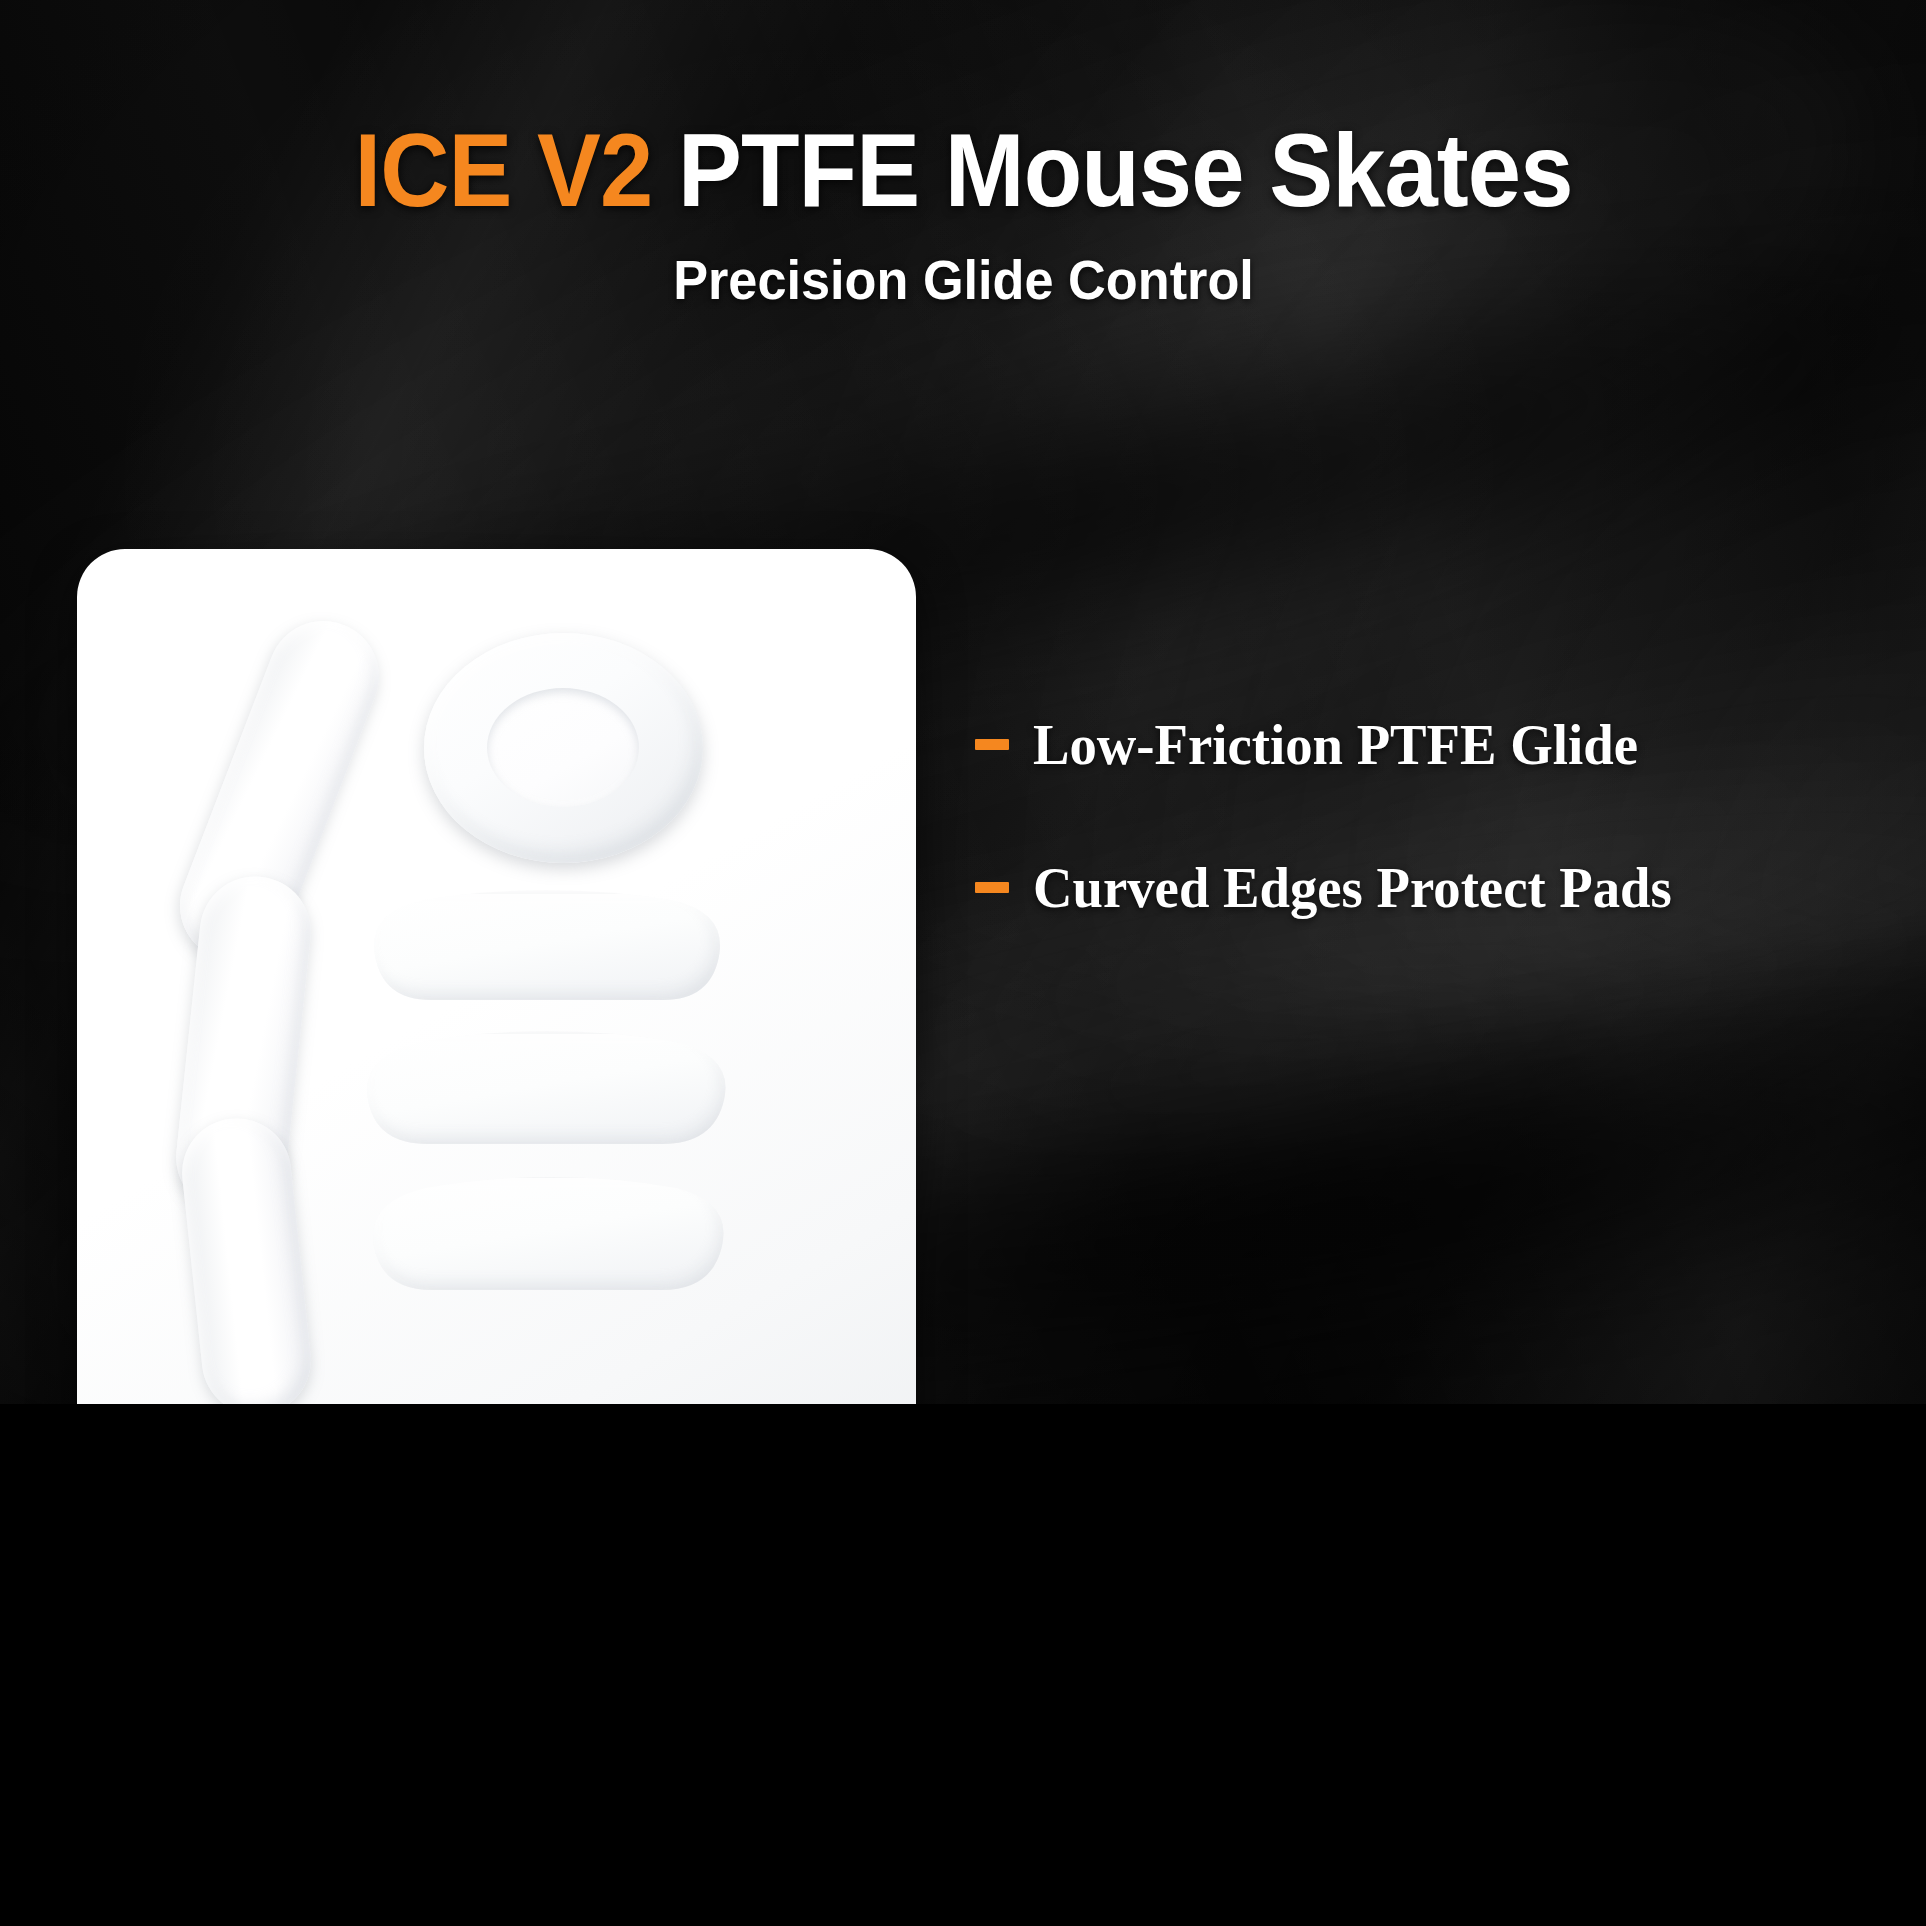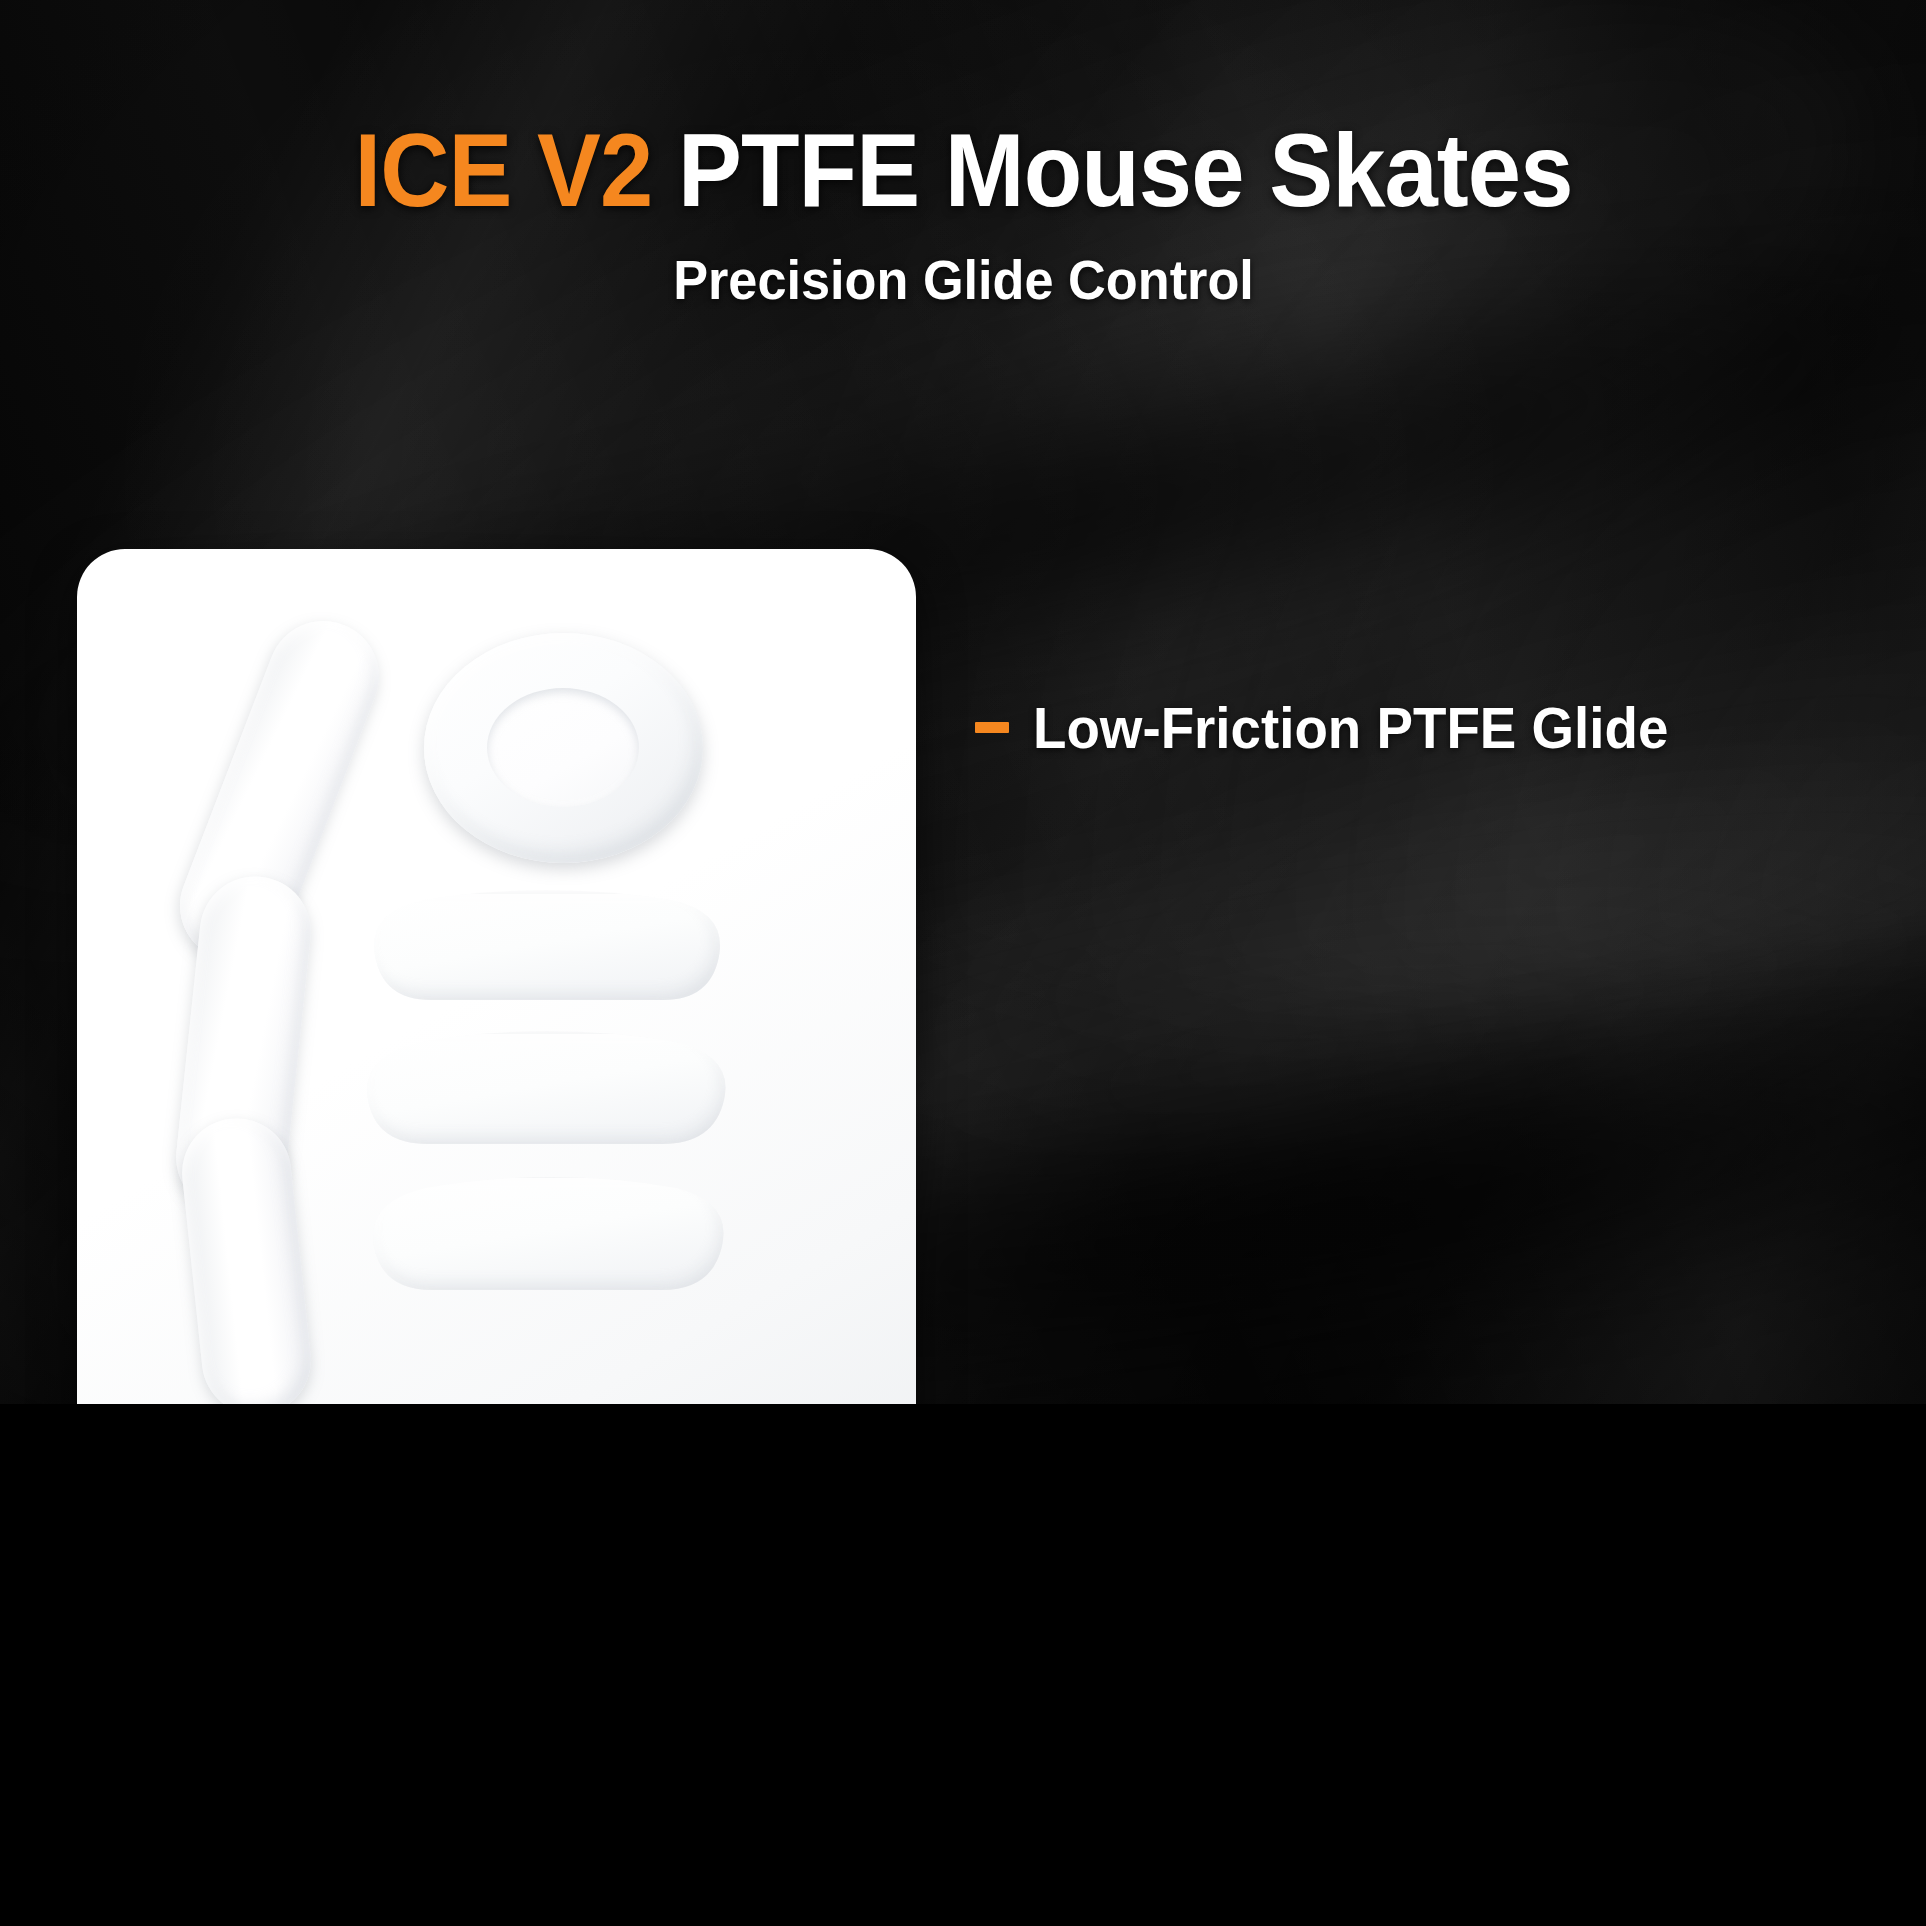--- a/index.html
+++ b/index.html
@@ -279,23 +279,24 @@
     left: 293px;  top: 629px;
     width: 358px; height: 117px;
     border-radius: 59px / 57px;
     clip-path: path("M 56 10 Q 182 -12 306 10 Q 362 24 352 68 Q 342 112 292 112 L 62 112 Q 12 112 4 68 Q -4 24 56 10 Z");
   }
 
   
   .features {
     position: absolute;
     left: 975px;
-    top: 656px;
+    top: 673px;
     width: 891px;
     z-index: 5;
+    font-family: Liberation Serif, serif;
   }
   .feature {
     display: flex;
     align-items: center;
     height: 143px;
   }
   .feature-dash {
     width: 34px;
     height: 11px;
     background: #F5871F;
@@ -377,17 +378,21 @@
       <div class="pad-bar pad-bar-2"></div>
       <div class="pad-bar pad-bar-3"></div>
     </div>
   </div>
 
   <div class="features">
     <div class="feature">
       <div class="feature-dash"></div>
       <div class="feature-label">Low-Friction PTFE Glide</div>
     </div>
+    <div class="feature">
+      <div class="feature-dash"></div>
+      <div class="feature-label">Curved Edges Protect Pads</div>
+    </div>
   </div>
 
 
 </div>
 
 
 </body></html>

